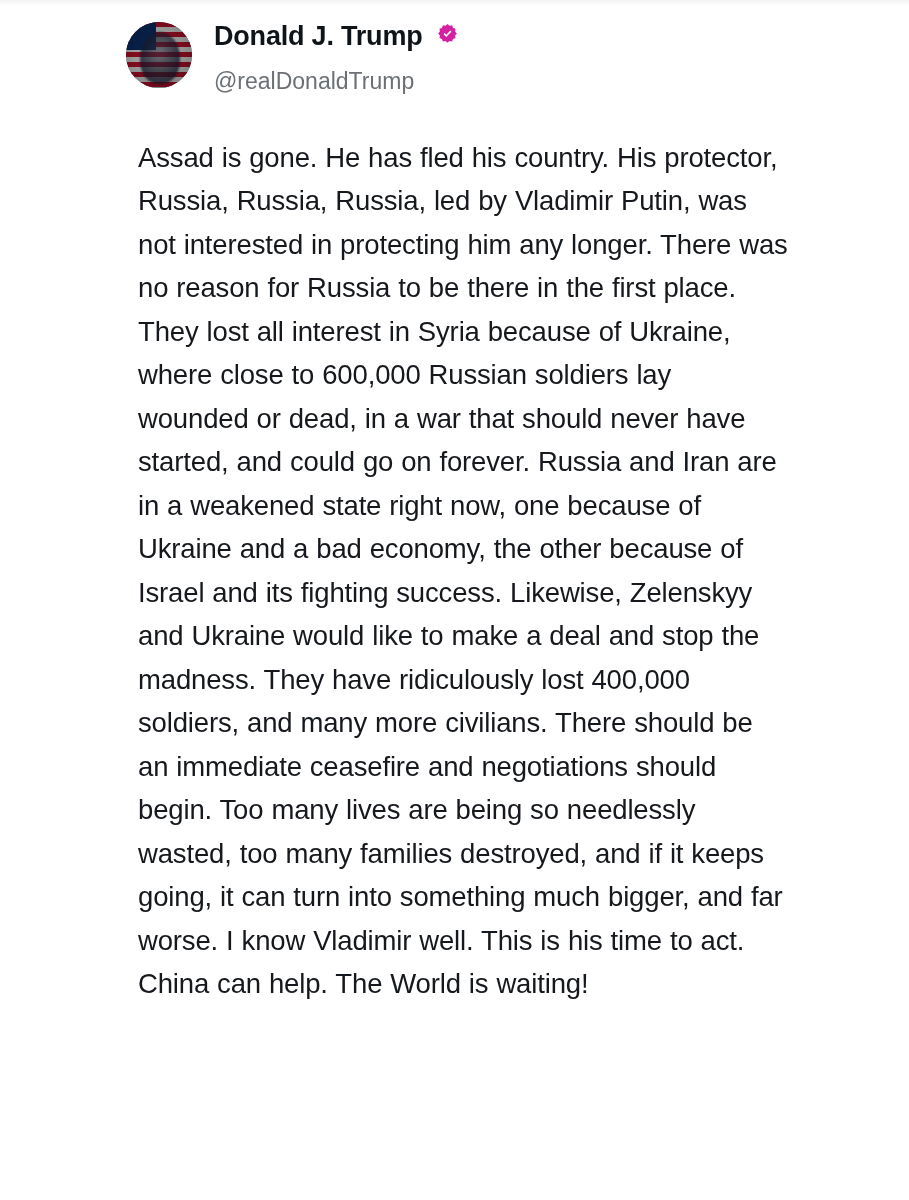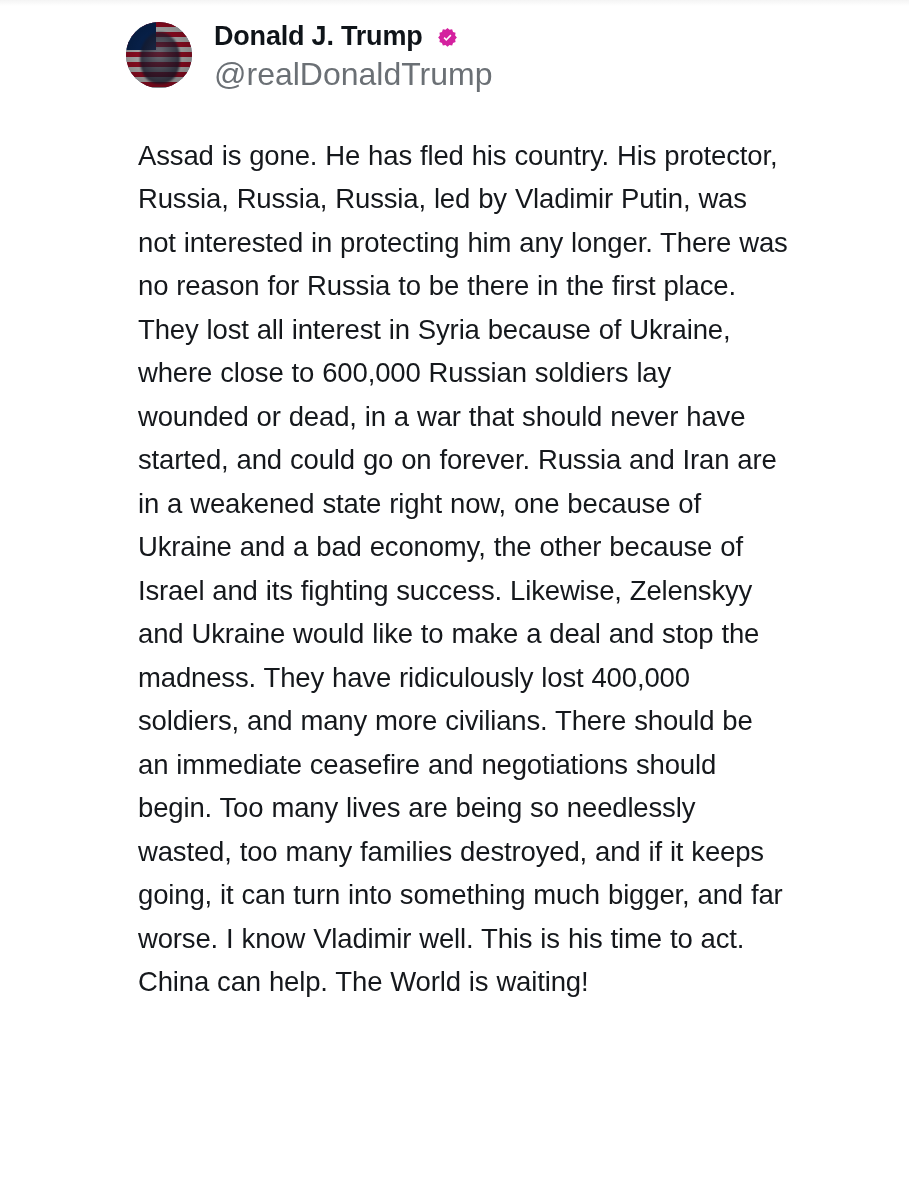--- a/index.html
+++ b/index.html
@@ -69,41 +69,41 @@
     position: absolute;
     inset: 0;
     background: radial-gradient(circle at 45% 45%, rgba(0,0,0,0.22) 0%, rgba(0,0,0,0.45) 70%, rgba(0,0,0,0.55) 100%);
   }
   .names {
     margin-left: 22px;
     padding-top: 4px;
   }
   .name-row {
     display: flex;
-    align-items: center;
+    align-items: flex-start;
     gap: 14px;
   }
   .display-name {
     font-size: 27px;
     font-weight: bold;
     color: #0f1419;
     letter-spacing: -0.2px;
     line-height: 1.1;
   }
   .verified {
     width: 21px;
     height: 21px;
     display: inline-block;
     position: relative;
     top: 1px;
   }
   .handle {
-    font-size: 32px;
+    font-size: 23px;
     color: #6b7075;
-    margin-top: 5px;
+    margin-top: 17px;
     line-height: 1.1;
   }
   .post-body {
     padding: 30px 108px 0 126px;
     font-size: 27.5px;
     line-height: 43.5px;
     color: #15181c;
     letter-spacing: -0.15px;
     word-spacing: 0.5px;
   }

